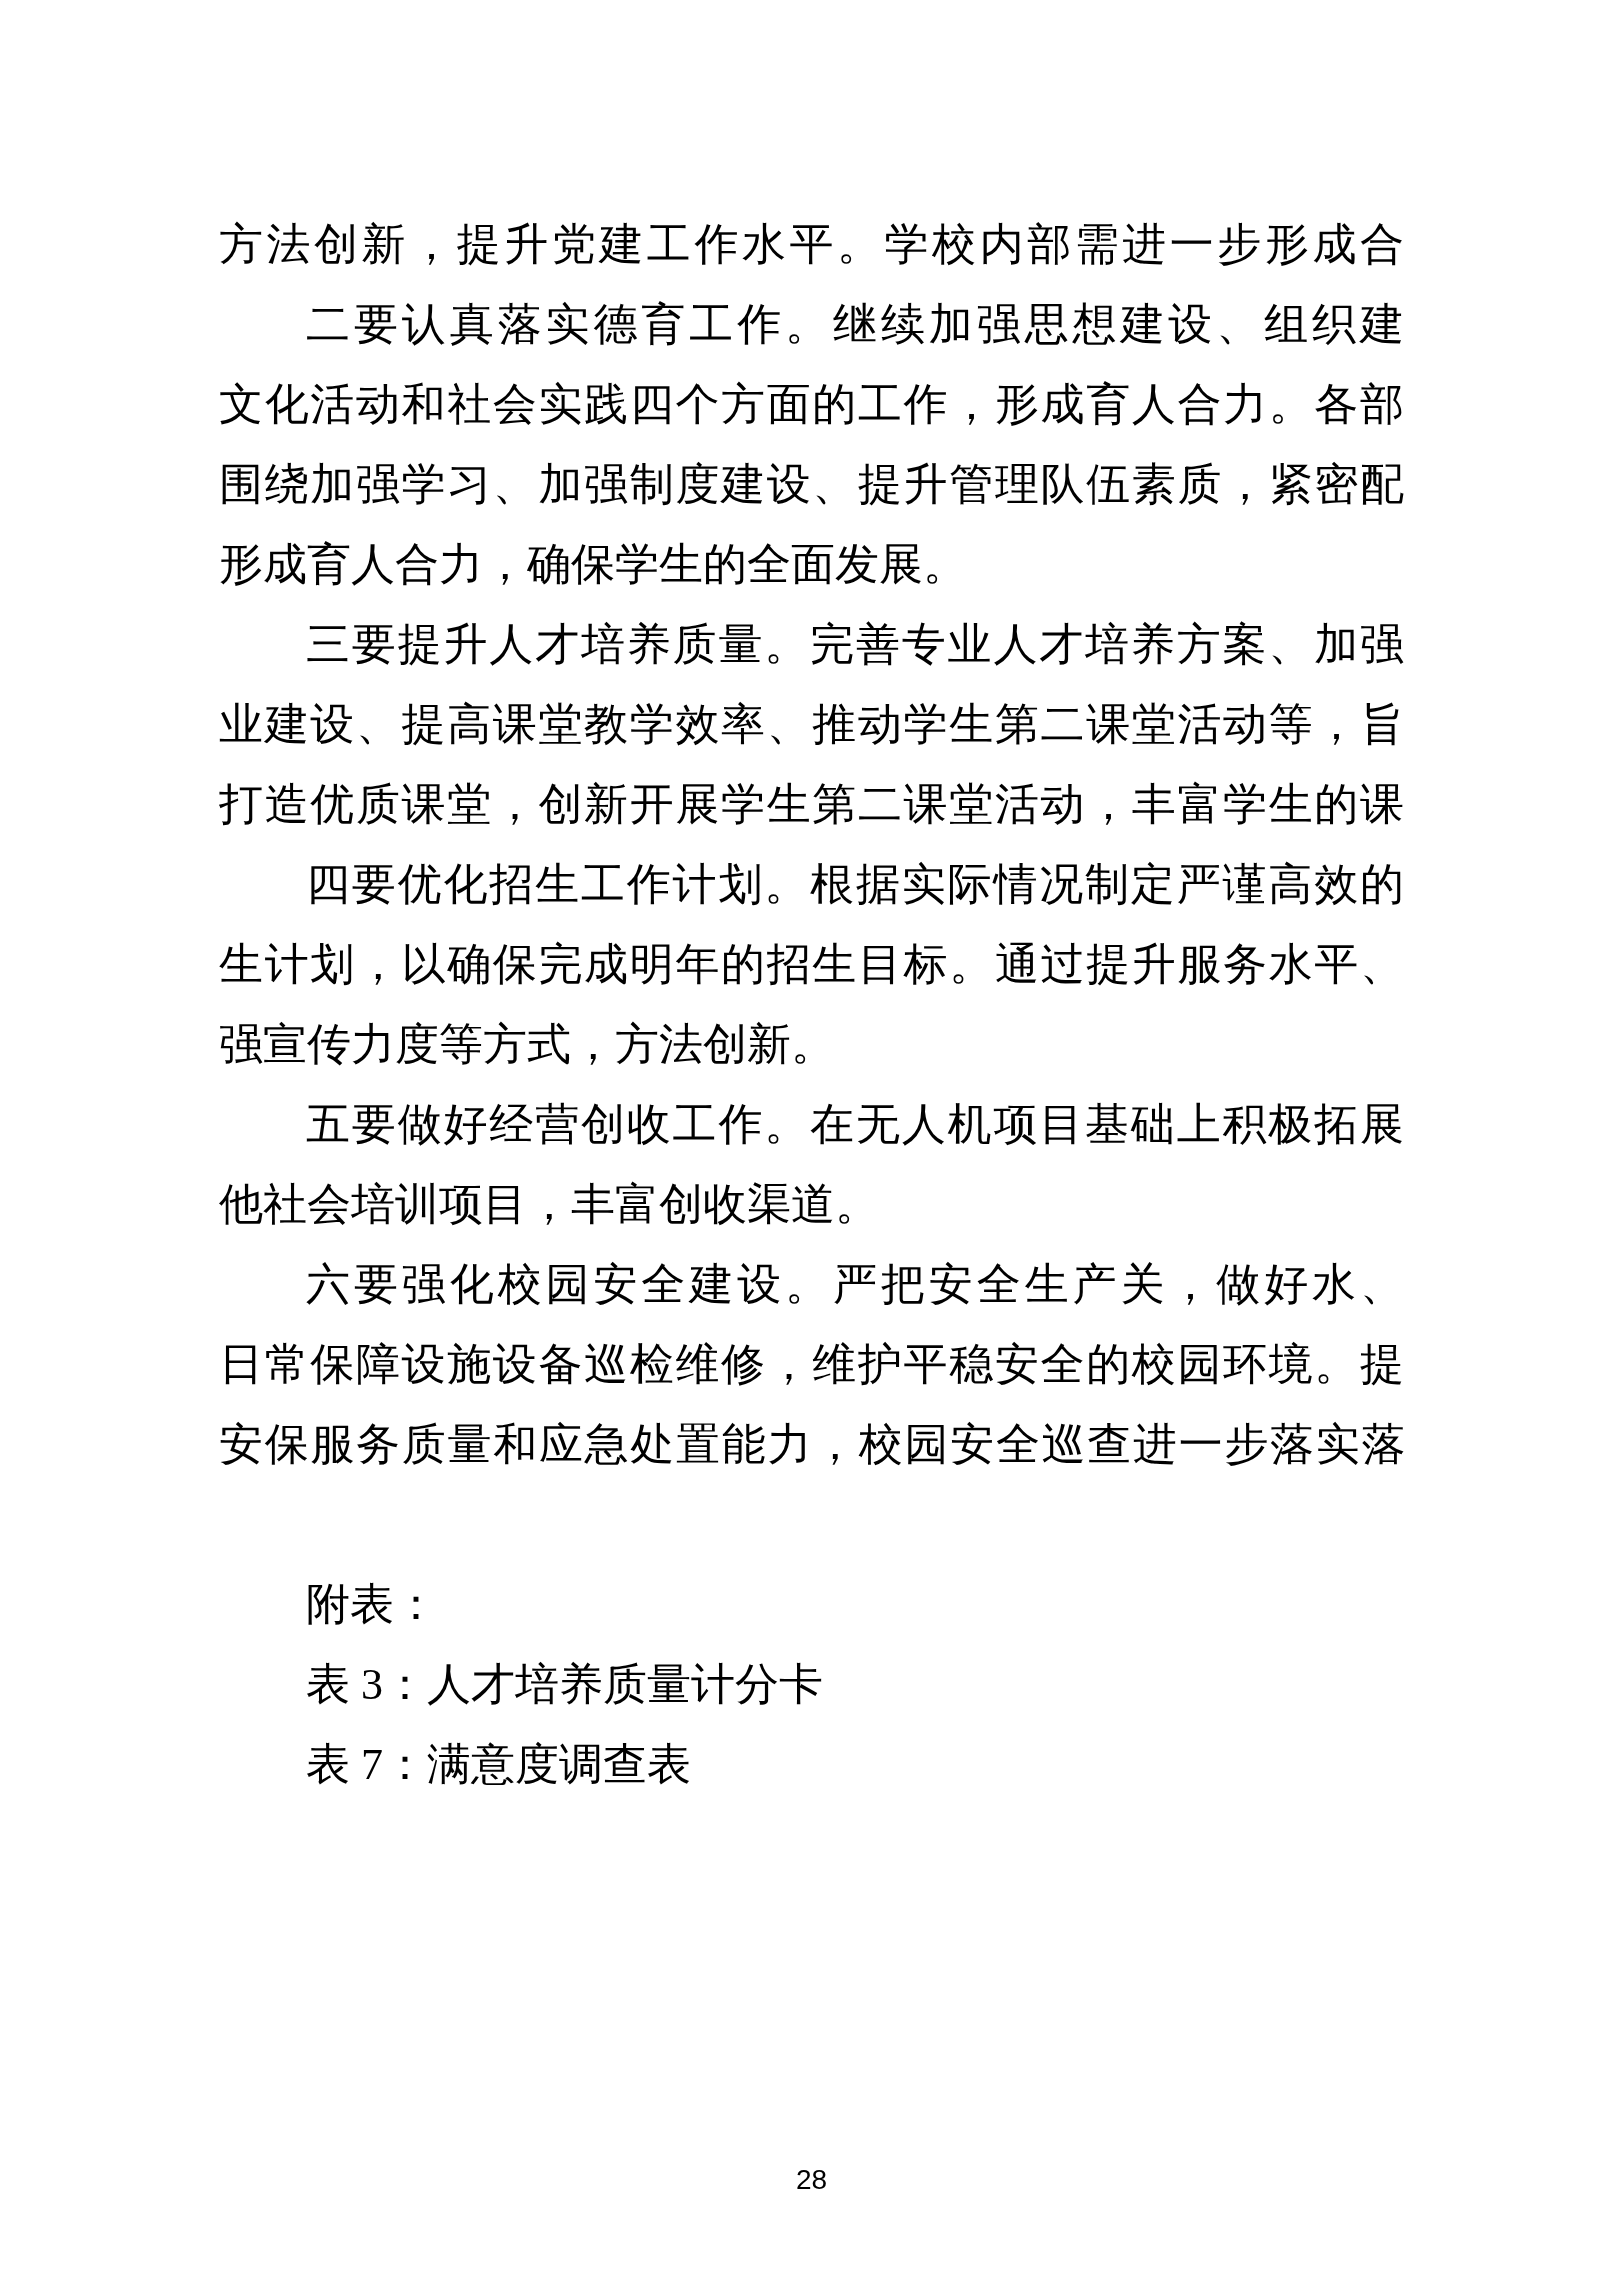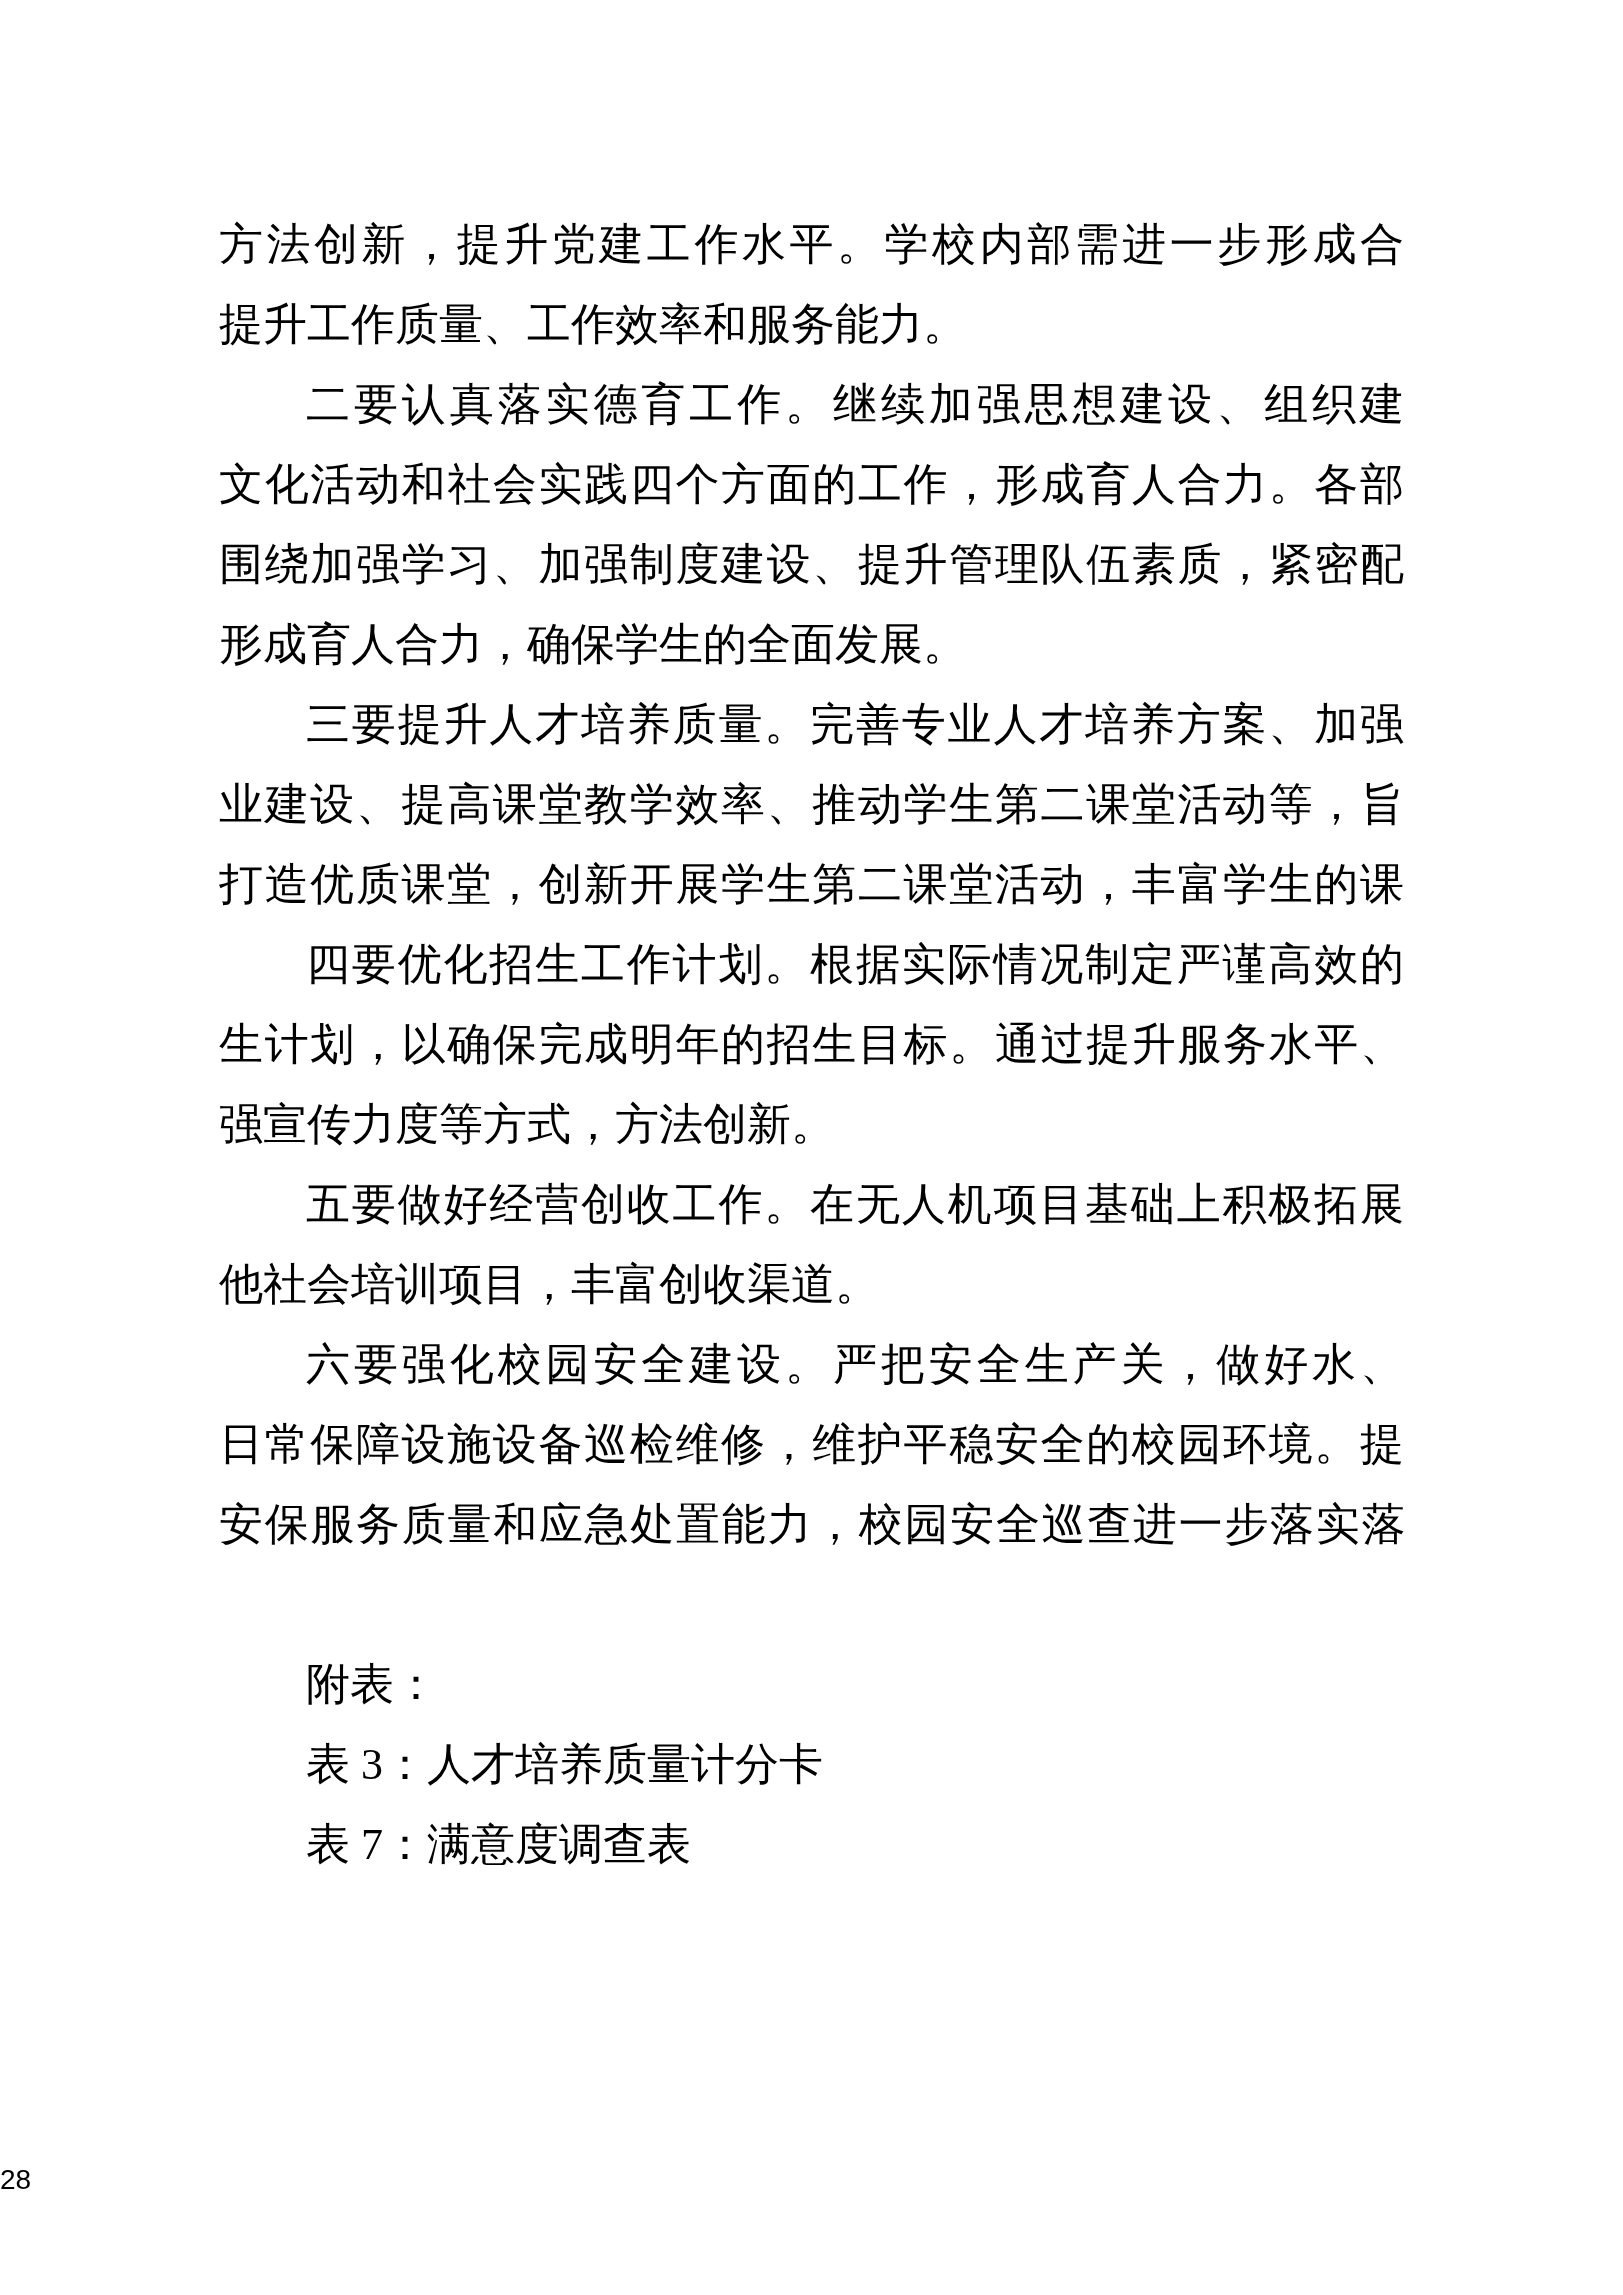--- a/index.html
+++ b/index.html
@@ -47,34 +47,33 @@
     letter-spacing: -1.5px;
   }
   .line.blank {
     height: 80px;
   }
   .page-number {
     position: absolute;
     left: 0;
     top: 2163px;
     width: 1623px;
-    text-align: left;
+    text-align: center;
     color: #000000;
     font-family: "Liberation Sans", sans-serif;
     font-size: 28px;
     line-height: 34px;
   }
 </style>
 </head>
 <body>
 
 <div class="page">
   <div class="text-block">
       <div class="line justify">方法创新，提升党建工作水平。学校内部需进一步形成合力，</div>
-      <div class="line">提升工作质量、工作效率和服务能力。</div>
       <div class="line justify indent">二要认真落实德育工作。继续加强思想建设、组织建设、</div>
       <div class="line justify">文化活动和社会实践四个方面的工作，形成育人合力。各部门</div>
       <div class="line justify">围绕加强学习、加强制度建设、提升管理队伍素质，紧密配合</div>
       <div class="line">形成育人合力，确保学生的全面发展。</div>
       <div class="line justify indent">三要提升人才培养质量。完善专业人才培养方案、加强专</div>
       <div class="line justify">业建设、提高课堂教学效率、推动学生第二课堂活动等，旨在</div>
       <div class="line justify">打造优质课堂，创新开展学生第二课堂活动，丰富学生的课余</div>
       <div class="line justify indent">四要优化招生工作计划。根据实际情况制定严谨高效的招</div>
       <div class="line justify">生计划，以确保完成明年的招生目标。通过提升服务水平、加</div>
       <div class="line">强宣传力度等方式，方法创新。</div>

